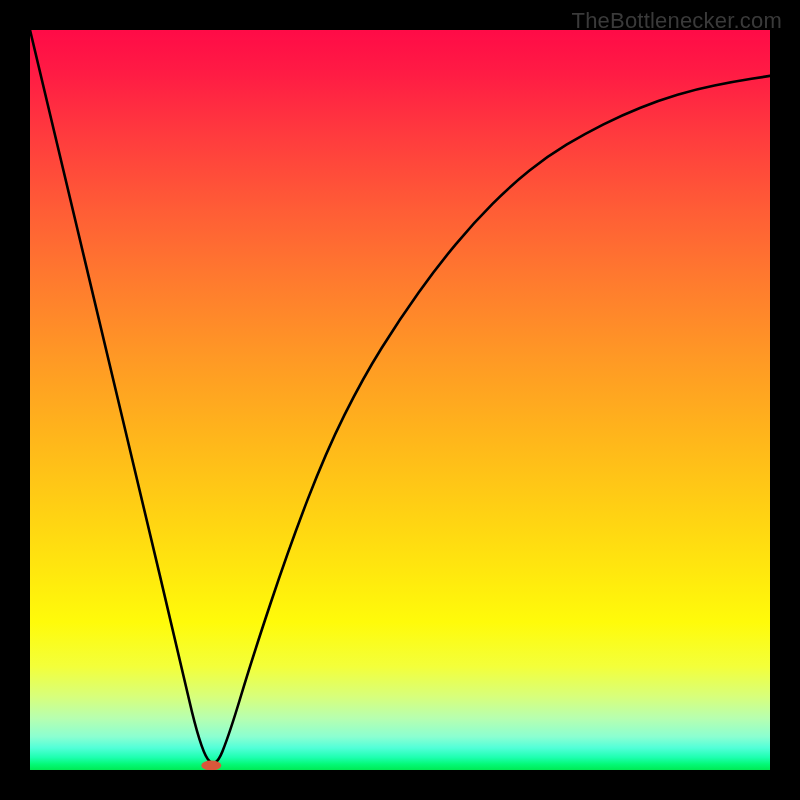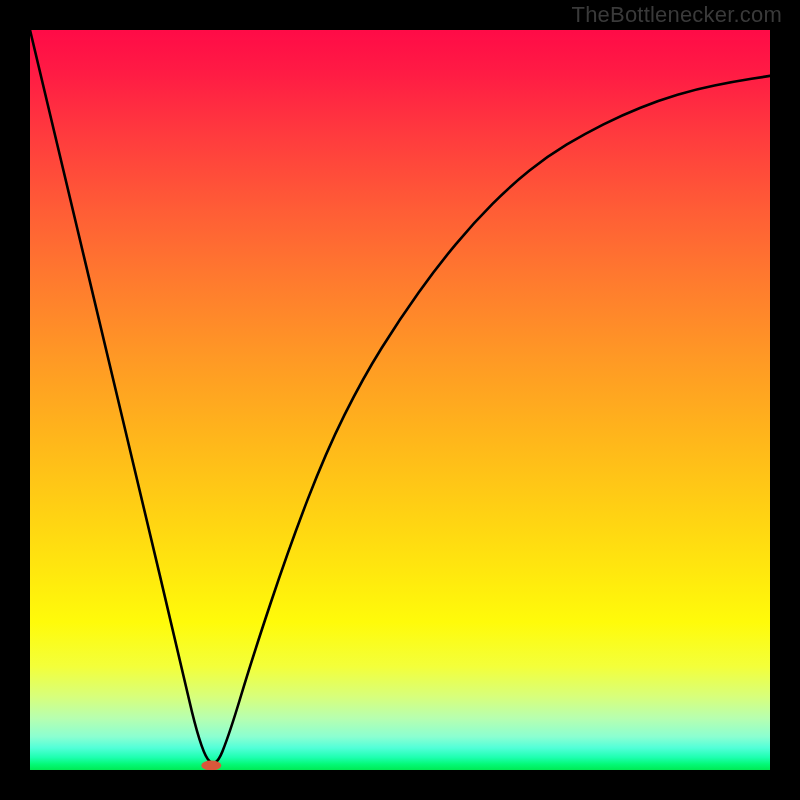--- a/index.html
+++ b/index.html
@@ -12,21 +12,21 @@
     background: #000;
   }
   .frame {
     width: 800px;
     height: 800px;
     background: #000;
     position: relative;
   }
   .watermark {
     position: absolute;
-    top: 2px;
+    top: 8px;
     right: 18px;
     color: #3a3a3a;
     font-size: 22px;
     font-weight: 400;
     letter-spacing: 0.2px;
     z-index: 10;
   }
   .plot-area {
     position: absolute;
     left: 30px;

